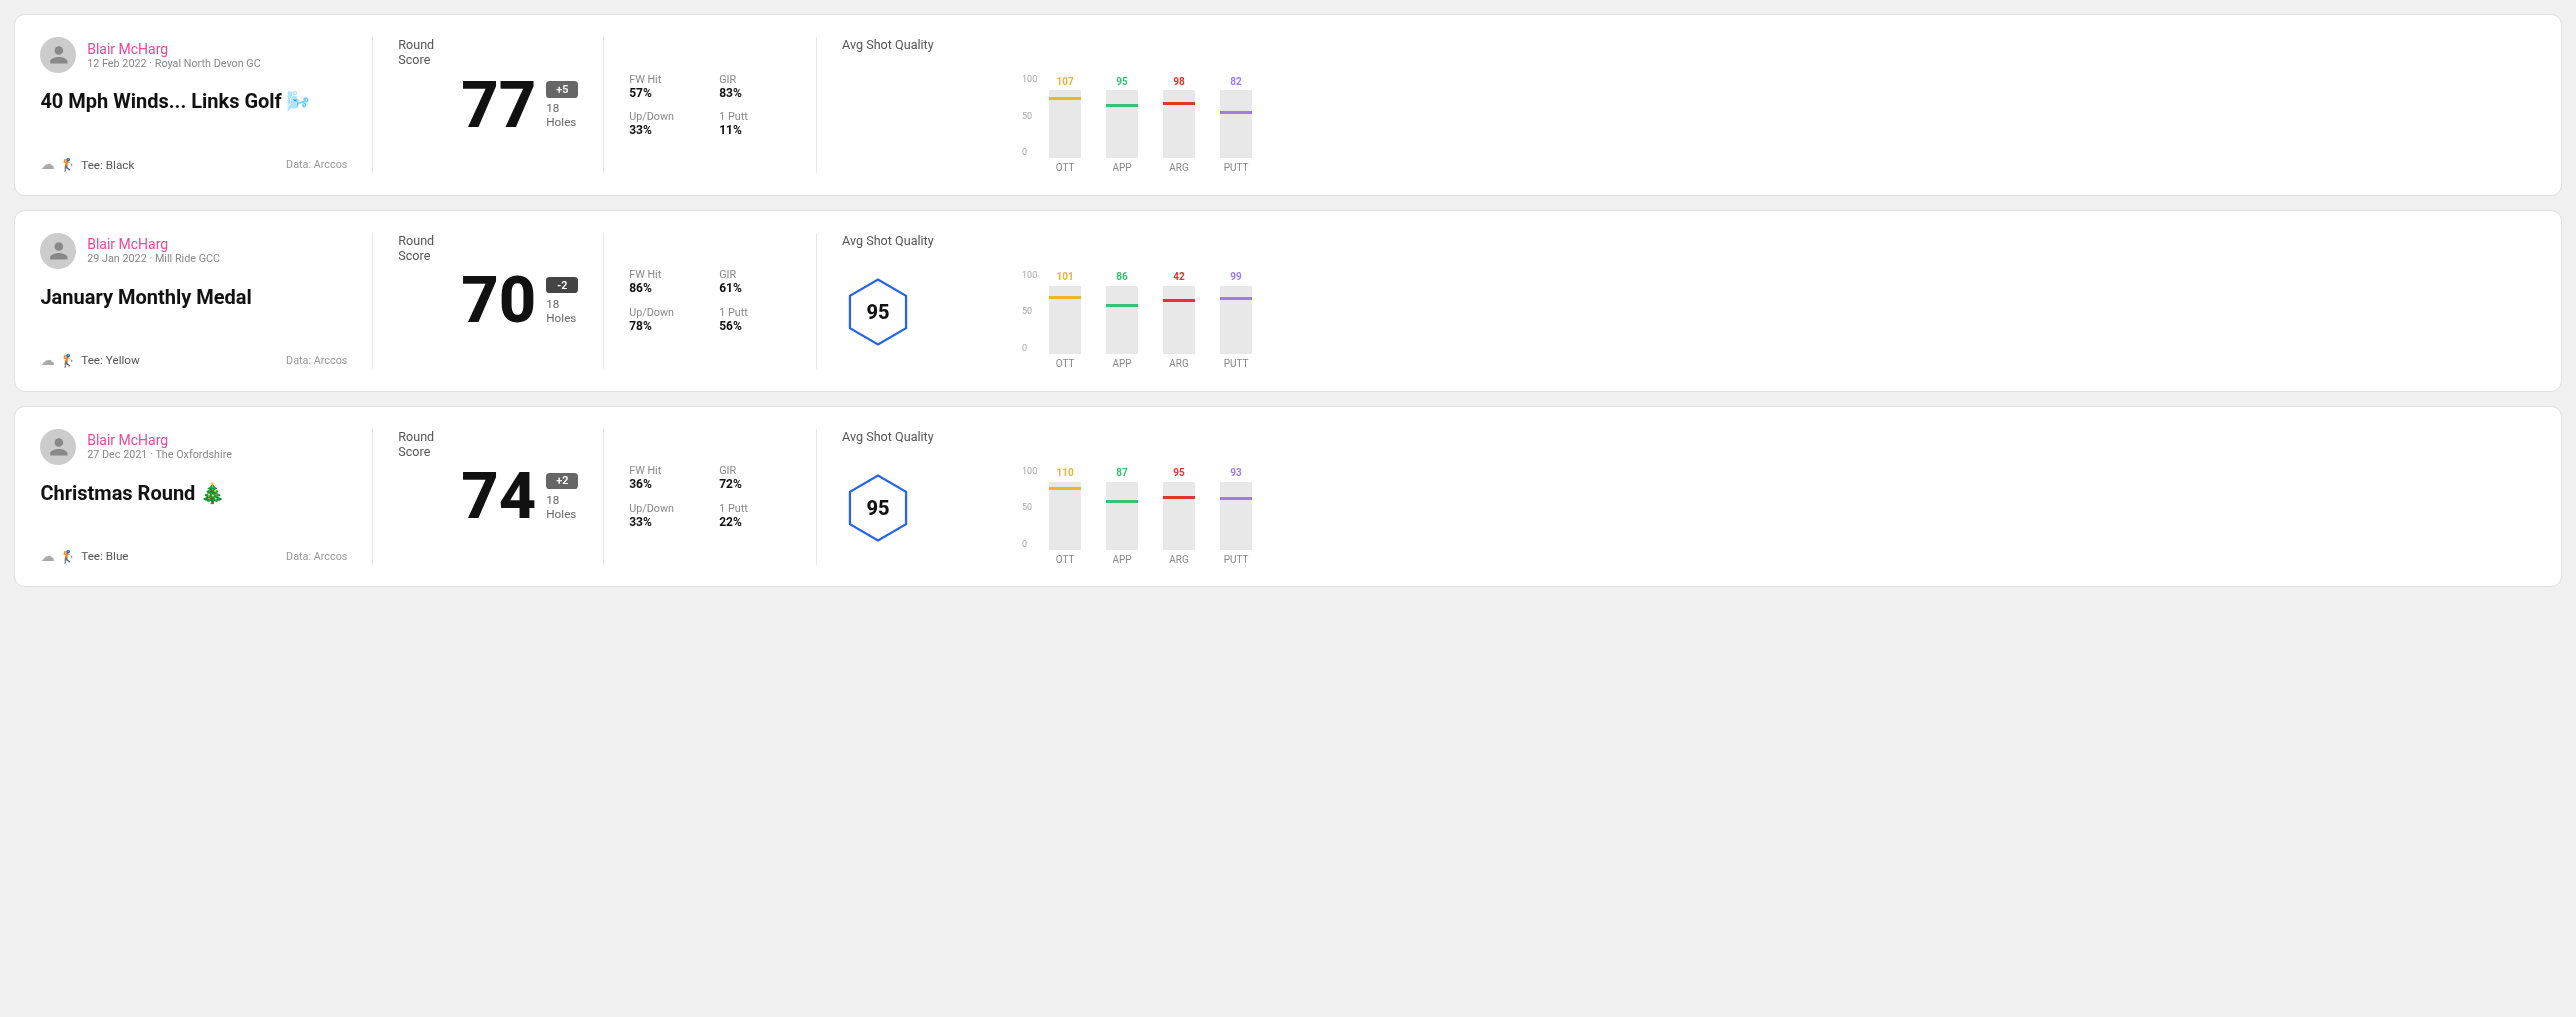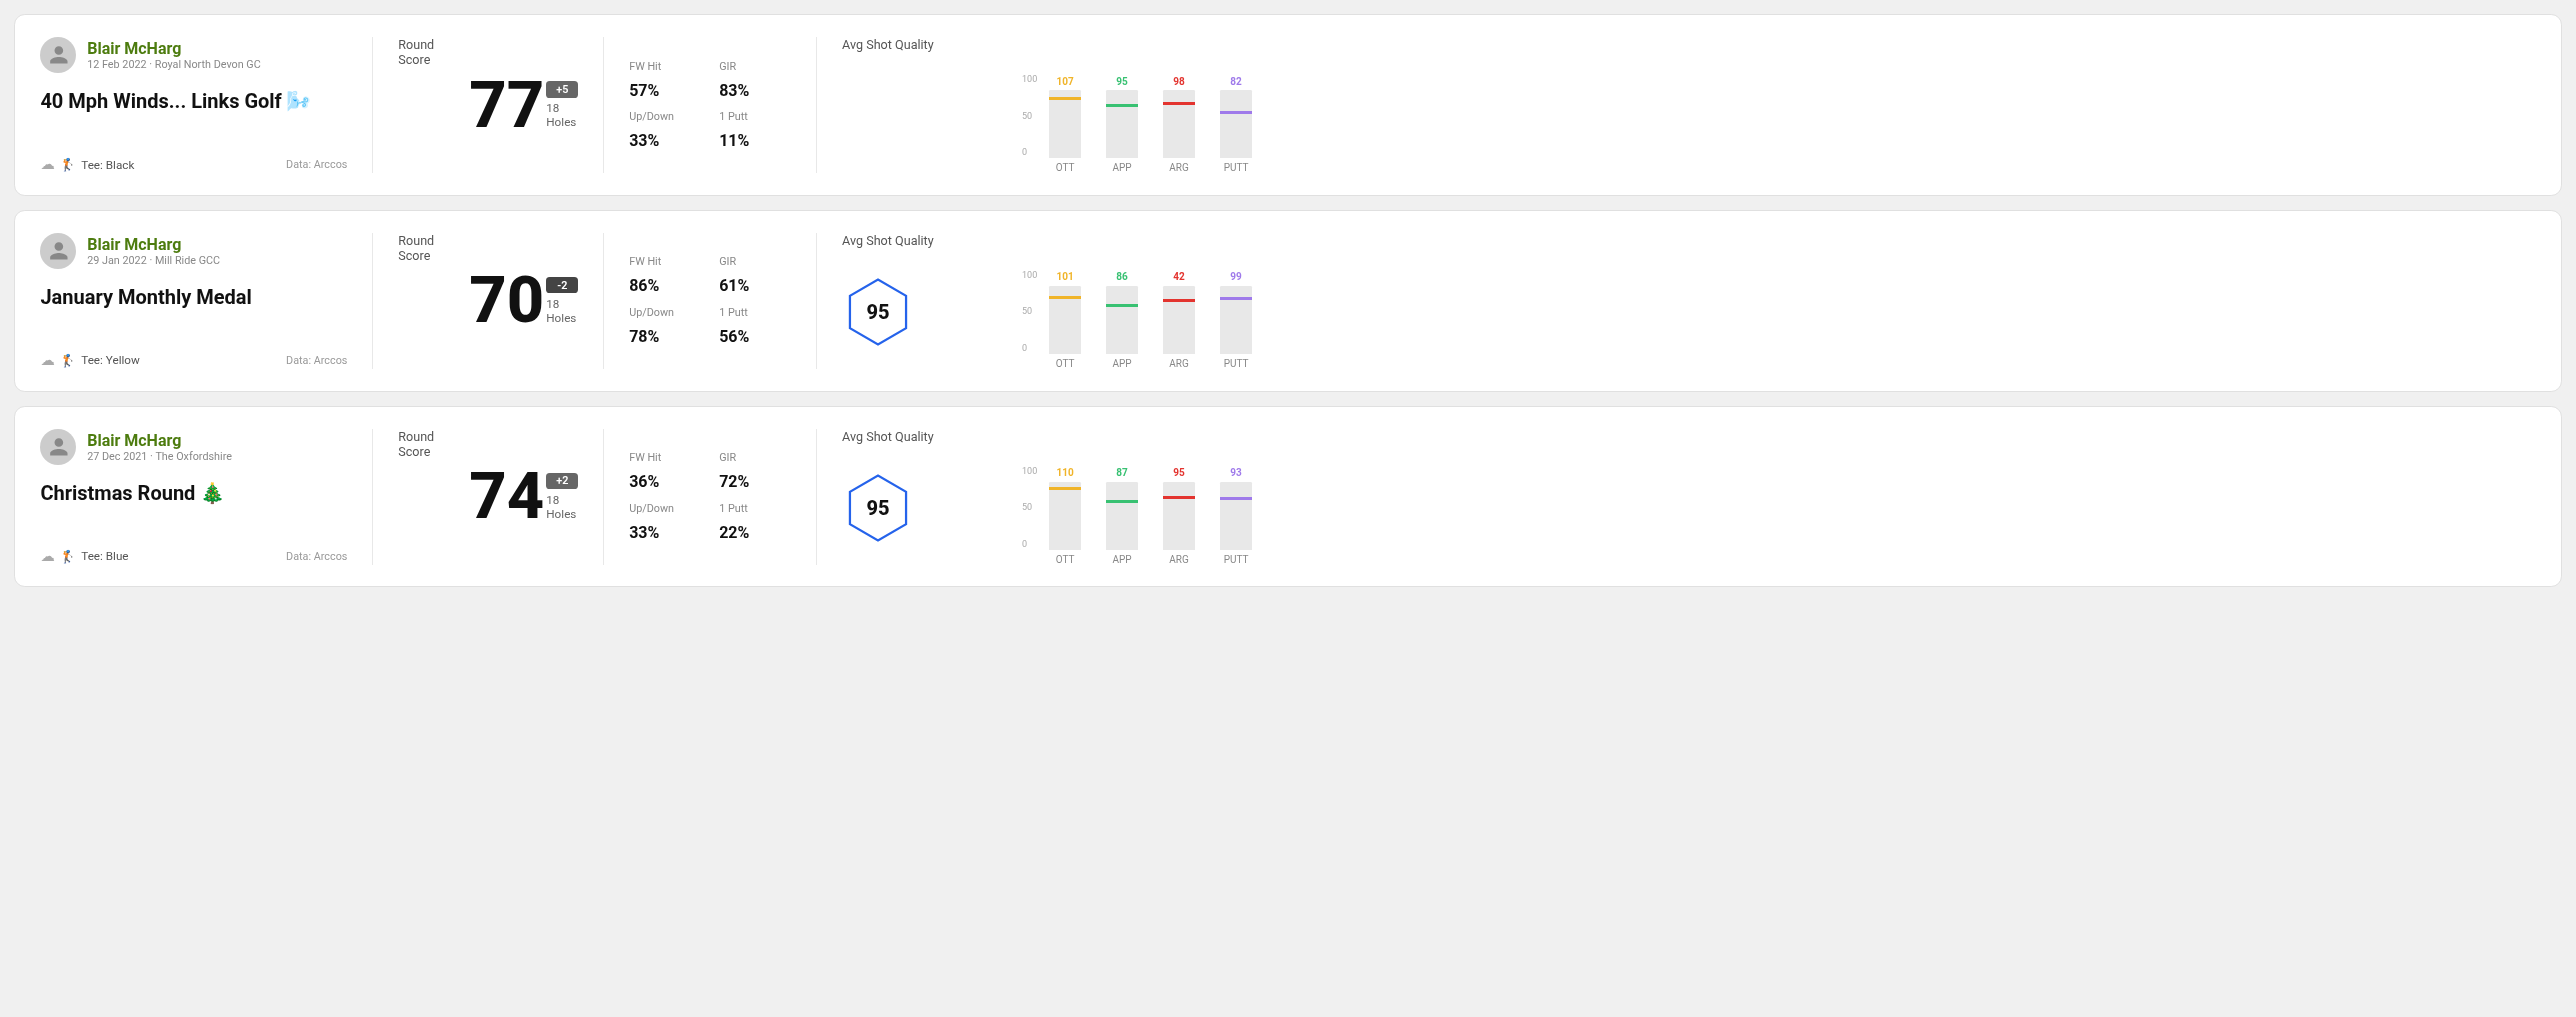--- a/index.html
+++ b/index.html
@@ -48,23 +48,23 @@
       flex-shrink: 0;
     }
 
     .avatar svg {
       width: 21.7px;
       height: 21.7px;
       fill: #888;
     }
 
     .user-info .name {
-      font-weight: 700;
-      font-size: 16px;
-      color: #4d7c0f;
+      font-weight: 400;
+      font-size: 14px;
+      color: #ec4899;
     }
 
     .user-info .date-course {
       font-size: 10.8px;
       color: #888;
     }
 
     .round-title {
       font-size: 20px;
       font-weight: 700;
@@ -112,21 +112,21 @@
 
     .score-label {
       font-size: 12.6px;
       color: #555;
       margin-bottom: 7.2px;
     }
 
     .score-main {
       display: flex;
       align-items: center;
-      gap: 2px;
+      gap: 10px;
       flex: 1;
     }
 
     .score-number {
       font-size: 65px;
       font-weight: 800;
       color: #111;
       line-height: 1;
     }
 
@@ -167,24 +167,23 @@
       gap: 3.6px 14.4px;
       align-content: center;
     }
 
     .stat-label {
       font-size: 10.8px;
       color: #888;
     }
 
     .stat-value {
-      font-size: 16px;
+      font-size: 12px;
       font-weight: 700;
       color: #111;
-      margin-top: 8px;
     }
 
     
     .card-quality {
       width: 180px;
       flex-shrink: 0;
       display: flex;
       flex-direction: column;
     }
 

